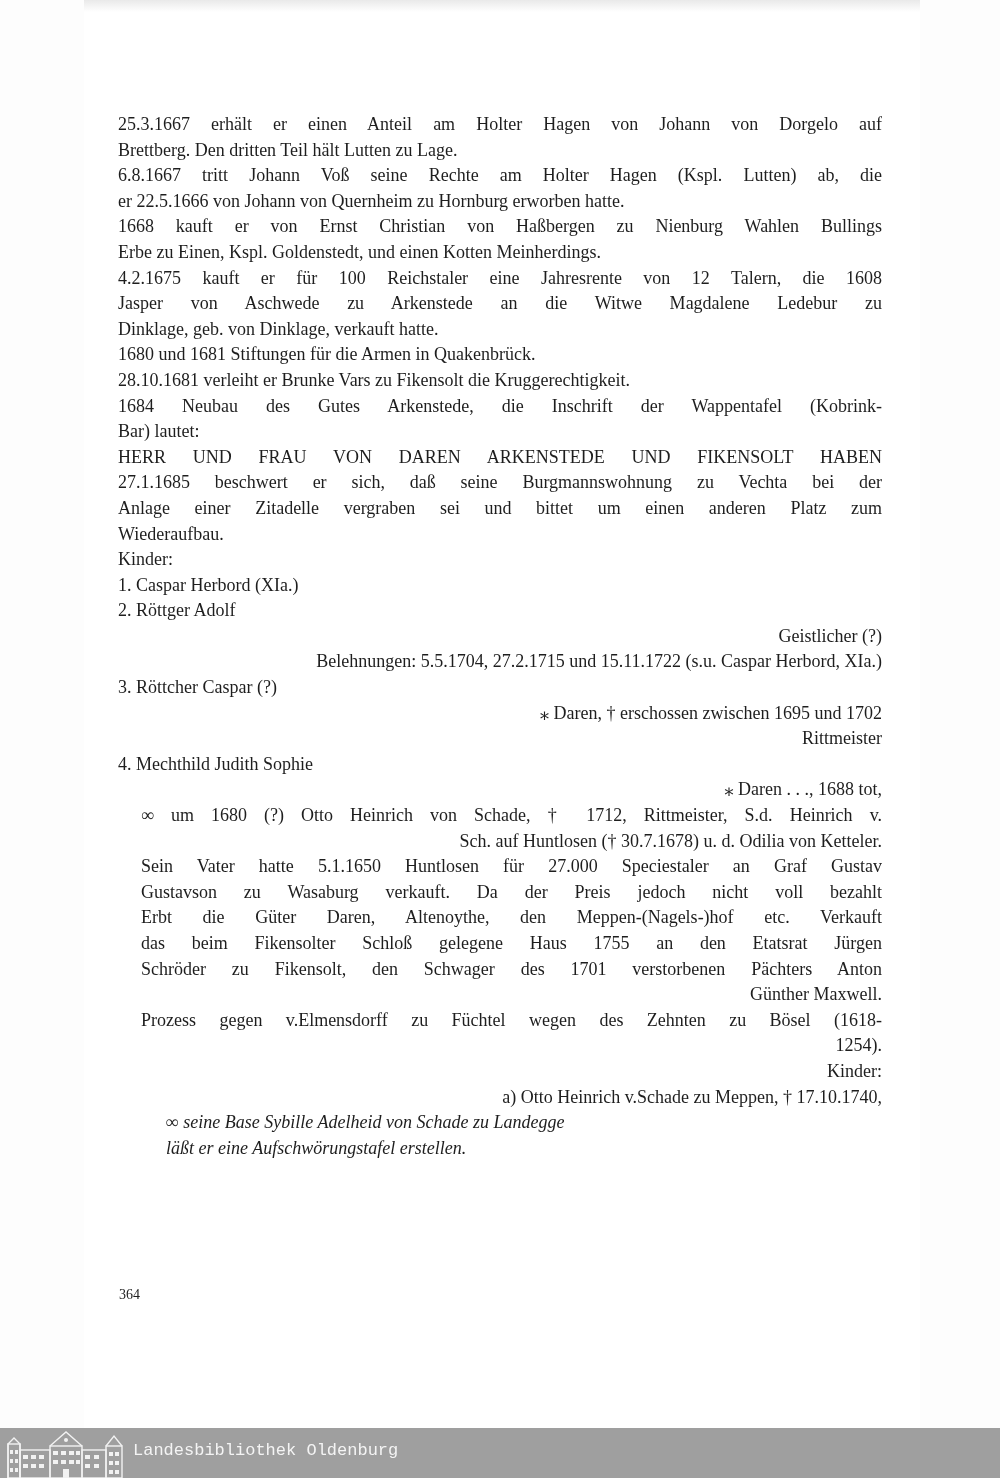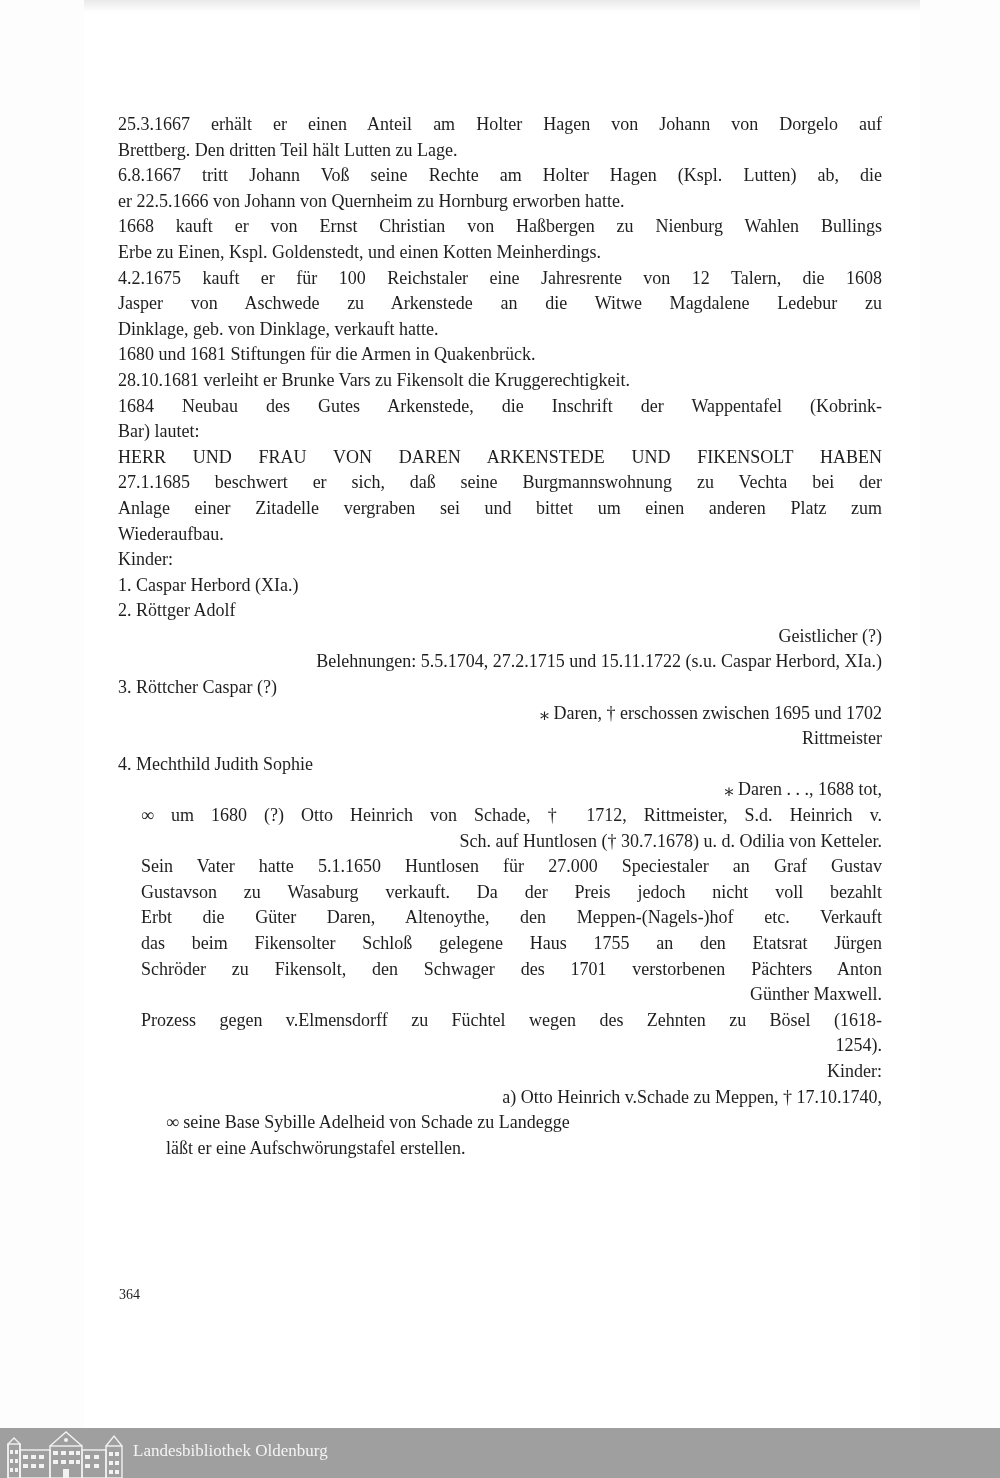--- a/index.html
+++ b/index.html
@@ -21,34 +21,34 @@
       position: absolute; right: 0; top: 0; width: 80px; height: 1428px;
       background: #fdfdfd;
     }
     .text-block {
       position: absolute; left: 118px; top: 100px; width: 764px;
       font-size: 18px; line-height: 25.6px; margin-top: 12px;
     }
     .line { white-space: nowrap; display: block; height: 25.6px; }
     .line.justify { text-align: justify; text-align-last: justify; white-space: normal; }
     .indent1 { padding-left: 23px; text-align: right; }
-    .indent2 { padding-left: 48px; }
+    .indent2 { padding-left: 48px; font-style: italic; }
     .page-number {
       position: absolute; left: 119px; top: 1287px; font-size: 14px;
     }
     .footer {
       position: absolute; left: 0; top: 1428px; width: 1000px; height: 50px;
       background: #9f9f9f;
     }
     .footer-logo {
       position: absolute; left: 6px; top: 2px; width: 118px; height: 48px;
     }
     .footer-text {
       position: absolute; left: 133px; top: 13px; font-size: 17px; color: #f4f4f4;
-      font-family: Liberation Serif, serif;
+      font-family: Liberation Mono, monospace;
     }
   </style>
 </head>
 <body>
 
 <div class="side-shade-left"></div>
 <div class="side-shade-right"></div>
 <div class="page-edge"></div>
 
 <div class="text-block" id="text-block">

